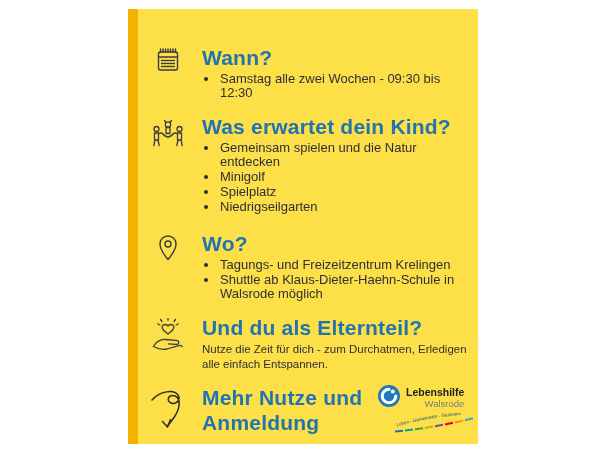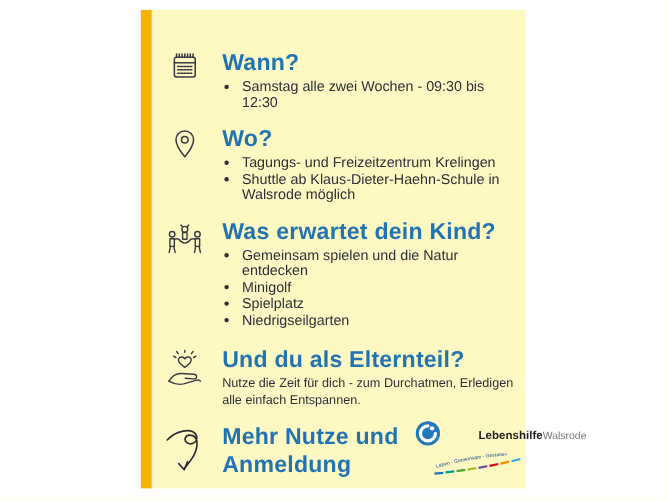--- a/index.html
+++ b/index.html
@@ -9,21 +9,21 @@
     position:relative;overflow:hidden;
     -webkit-font-smoothing:antialiased;
   }
   .stage{position:absolute;inset:0;background:#ffffff;}
   .panel{
     position:absolute;left:128px;top:9px;width:350px;height:435px;
     display:flex;
   }
   .accent-stripe{width:10px;height:100%;background:#f5b301;flex:0 0 auto;}
   .panel-body{
-    flex:1;background:#fef9c3;position:relative;
+    flex:1;background:#fde047;position:relative;
     padding-top:36px;box-sizing:border-box;
   }
   .section{display:flex;align-items:flex-start;}
   .sec-1{margin-bottom:13px;}
   .sec-2{margin-bottom:13px;}
   .sec-3{margin-bottom:16px;}
   .sec-4{margin-bottom:14px;}
   .icon-box{
     width:48px;margin-left:6px;flex:0 0 auto;
     display:flex;justify-content:center;align-items:flex-start;
@@ -44,21 +44,21 @@
     margin:2px 0 0 0;max-width:268px;
     color:#2e2e38;font-size:11.5px;line-height:14.5px;
   }
   .contact-lines{margin-top:2px;color:#2e2e38;font-size:11.5px;line-height:15px;}
   .contact-lines div{margin:0;}
   .logo{
     position:absolute;right:5px;bottom:7px;width:96px;
     display:flex;flex-direction:column;align-items:flex-start;
   }
   .logo-row{display:flex;align-items:center;gap:5px;}
-  .logo-text{display:flex;flex-direction:row;margin-left:29px;}
+  .logo-text{display:flex;flex-direction:column;}
   .logo-org{font-size:10.5px;font-weight:700;color:#1d1d1f;line-height:11px;}
   .logo-loc{font-size:9.5px;color:#7a7a80;line-height:11px;text-align:right;}
   .logo-tagline{margin-top:1px;margin-left:14px;}
 </style>
 </head>
 <body>
 
 <div class="stage">
   <div class="panel">
     <div class="accent-stripe"></div>
@@ -82,36 +82,20 @@
           </svg>
         </div>
         <div class="sec-content">
           <h2 class="sec-title">Wann?</h2>
           <ul class="bullets">
             <li>Samstag alle zwei Wochen - 09:30 bis 12:30</li>
           </ul>
         </div>
       </div>
 
-      <div class="section sec-2">
-        <div class="icon-box">
-          <svg width="24" height="28" viewBox="0 0 24 28" fill="none" stroke="#3a3a44" stroke-width="1.4" stroke-linecap="round" stroke-linejoin="round">
-            <path d="M12 2 C7.6 2 4 5.6 4 10 c0 6 8 15.5 8 15.5 S20 16 20 10 C20 5.6 16.4 2 12 2 Z"></path>
-            <circle cx="12" cy="10" r="3"></circle>
-          </svg>
-        </div>
-        <div class="sec-content">
-          <h2 class="sec-title">Wo?</h2>
-          <ul class="bullets">
-            <li>Tagungs- und Freizeitzentrum Krelingen</li>
-            <li>Shuttle ab Klaus-Dieter-Haehn-Schule in Walsrode möglich</li>
-          </ul>
-        </div>
-      </div>
-
       <div class="section sec-3">
         <div class="icon-box">
           <svg width="36" height="30" viewBox="0 0 36 30" fill="none" stroke="#3a3a44" stroke-width="1.3" stroke-linecap="round" stroke-linejoin="round">
 
             <circle cx="18" cy="7.5" r="2.7"></circle>
             <path d="M14.5 3.5 L16 5.5"></path>
               <path d="M21.5 3.5 L20 5.5"></path>
             <path d="M16 10.5 h4 v6 h-4 Z"></path>
 
             <path d="M12.5 16.5 Q18 23.5 23.5 16.5"></path>
@@ -127,20 +111,36 @@
             <path d="M27.5 16.5 Q25 15.5 23.5 16.5"></path>
           </svg>
         </div>
         <div class="sec-content">
           <h2 class="sec-title">Was erwartet dein Kind?</h2>
           <ul class="bullets">
             <li>Gemeinsam spielen und die Natur entdecken</li>
             <li>Minigolf</li>
             <li>Spielplatz</li>
             <li>Niedrigseilgarten</li>
+          </ul>
+        </div>
+      </div>
+
+      <div class="section sec-2">
+        <div class="icon-box">
+          <svg width="24" height="28" viewBox="0 0 24 28" fill="none" stroke="#3a3a44" stroke-width="1.4" stroke-linecap="round" stroke-linejoin="round">
+            <path d="M12 2 C7.6 2 4 5.6 4 10 c0 6 8 15.5 8 15.5 S20 16 20 10 C20 5.6 16.4 2 12 2 Z"></path>
+            <circle cx="12" cy="10" r="3"></circle>
+          </svg>
+        </div>
+        <div class="sec-content">
+          <h2 class="sec-title">Wo?</h2>
+          <ul class="bullets">
+            <li>Tagungs- und Freizeitzentrum Krelingen</li>
+            <li>Shuttle ab Klaus-Dieter-Haehn-Schule in Walsrode möglich</li>
           </ul>
         </div>
       </div>
 
       <div class="section sec-4">
         <div class="icon-box">
           <svg width="36" height="34" viewBox="0 0 36 34" fill="none" stroke="#3a3a44" stroke-width="1.3" stroke-linecap="round" stroke-linejoin="round">
 
             <path d="M10 7 l-2.2 -1.2"></path>
               <path d="M12 3.5 l-1.5 -2"></path>

